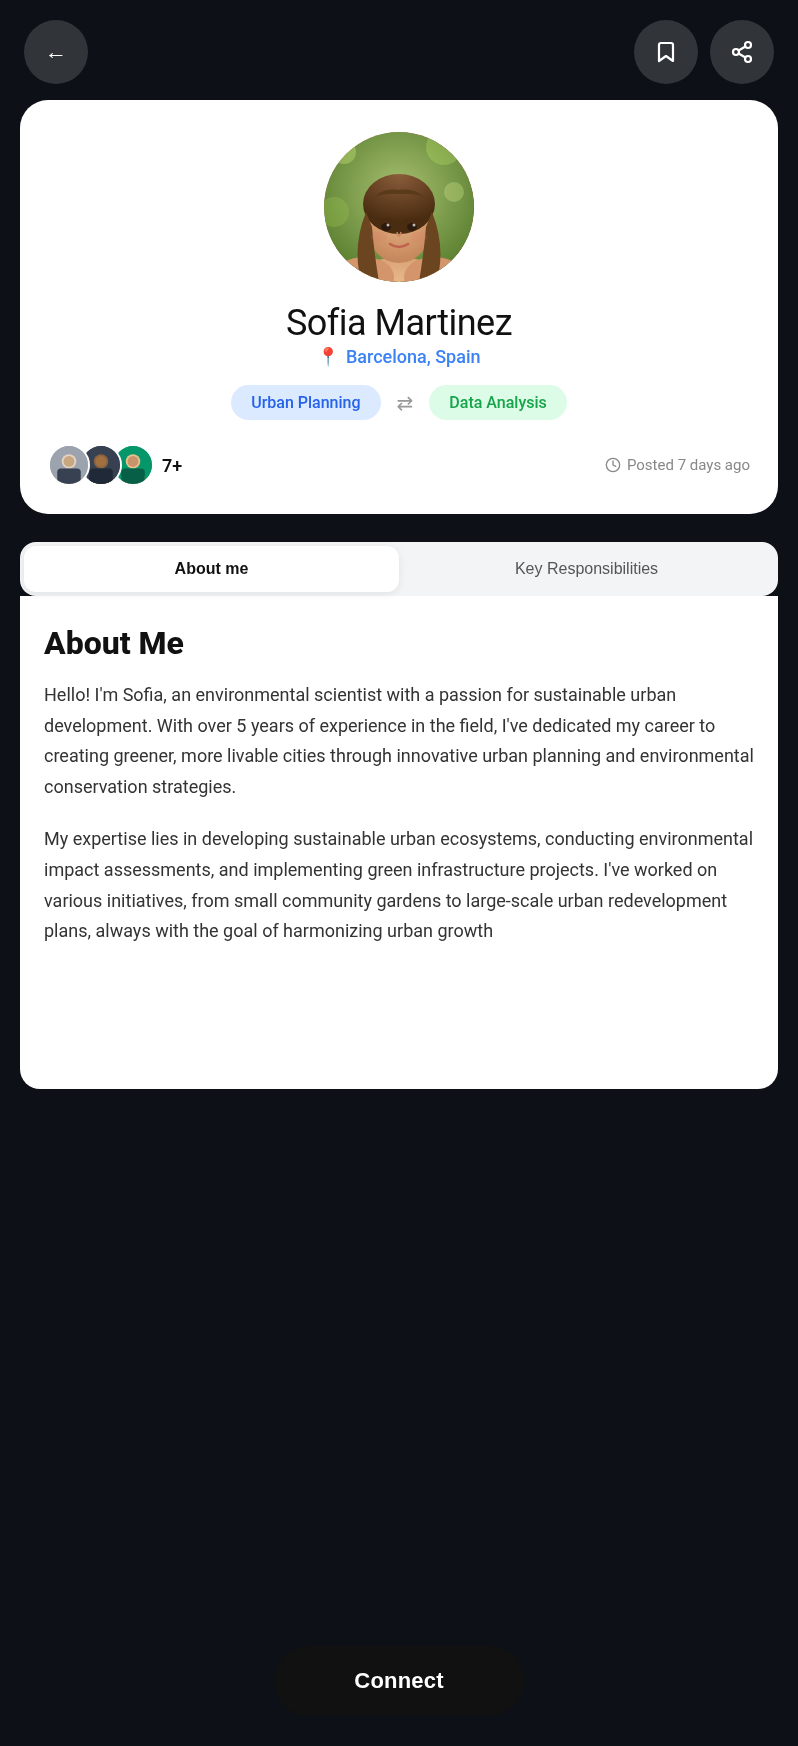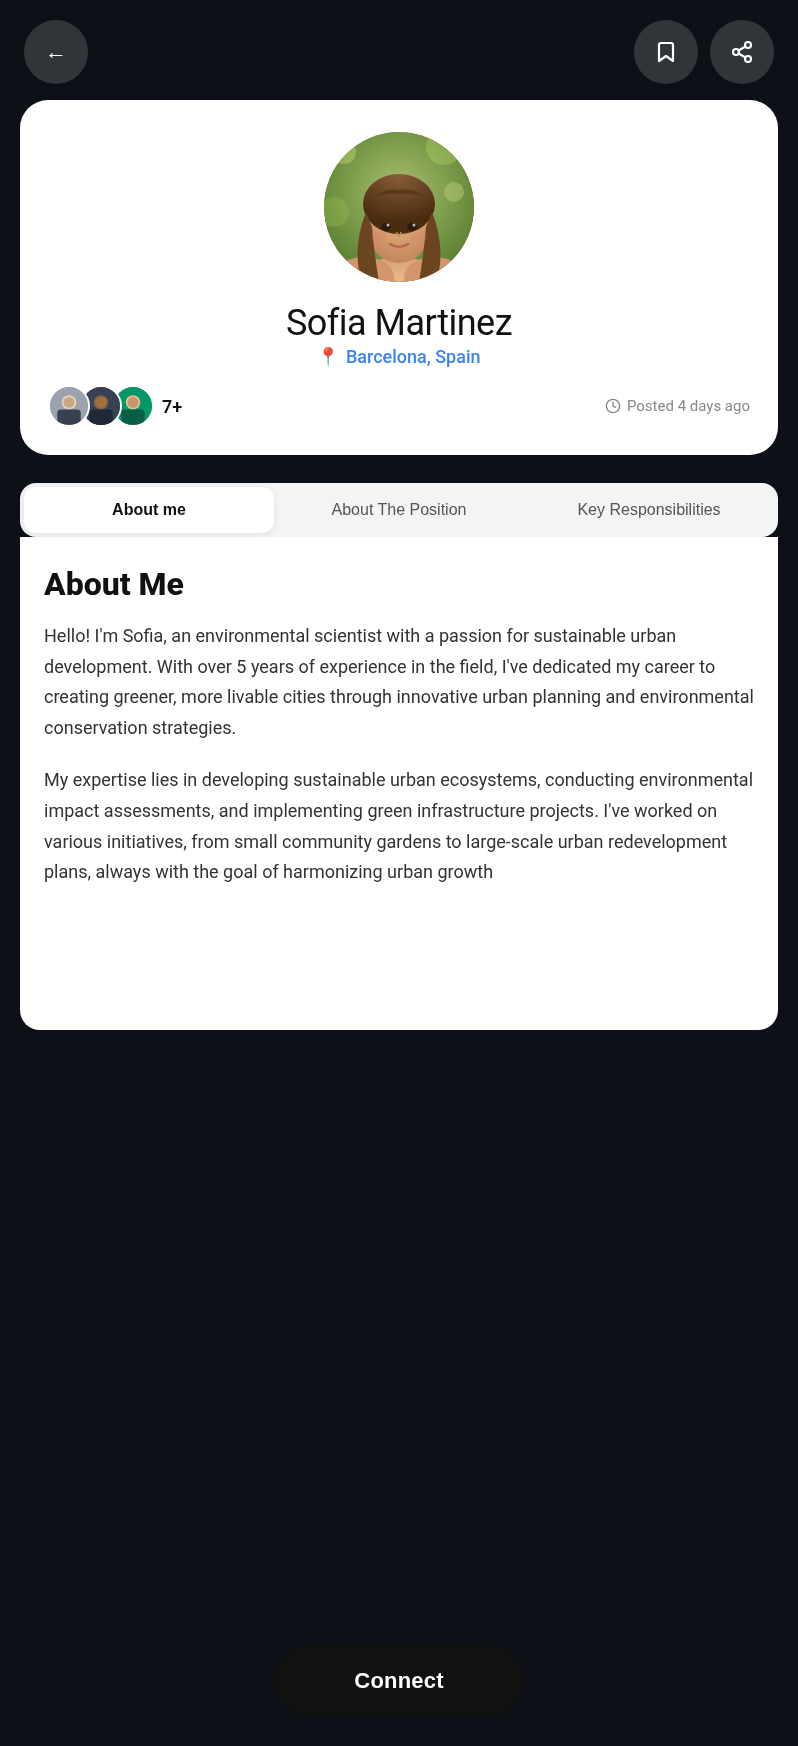--- a/index.html
+++ b/index.html
@@ -345,20 +345,25 @@
   </div>
 
   <h1 class="profile-name">Sofia Martinez</h1>
 
   <div class="location">
     <span>📍</span>
     <span>Barcelona, Spain</span>
   </div>
 
 
+  <div class="tags">
+    <span class="tag tag-blue">Urban Planning</span>
+    <span class="tag-arrow">⇄</span>
+    <span class="tag tag-green">Data Analysis</span>
+  </div>
 
   <div class="card-footer">
     <div style="display:flex; align-items:center;">
       <div class="avatars-group">
         <div class="mini-avatar">
           <svg width="42" height="42" viewBox="0 0 42 42">
             <circle cx="21" cy="21" r="21" fill="#9ca3af"></circle>
             <circle cx="21" cy="17" r="8" fill="#e5d3c0"></circle>
             <ellipse cx="21" cy="36" rx="13" ry="10" fill="#d1bfae"></ellipse>
             <circle cx="21" cy="17" r="6" fill="#c8a882"></circle>
@@ -385,28 +390,27 @@
         </div>
       </div>
       <span class="avatar-count">7+</span>
     </div>
 
     <div class="posted-time">
       <svg width="16" height="16" viewBox="0 0 24 24" fill="none" stroke="#888" stroke-width="2" stroke-linecap="round" stroke-linejoin="round">
         <circle cx="12" cy="12" r="10"></circle>
           <polyline points="12 6 12 12 16 14"></polyline>
       </svg>
-      <span>Posted 4 days ago</span>
+      <span>Posted 7 days ago</span>
     </div>
   </div>
 </div>
 
 <div class="tabs-bar">
   <button class="tab active">About me</button>
-  <button class="tab">About The Position</button>
   <button class="tab">Key Responsibilities</button>
 </div>
 
 <div class="content-area">
   <h2 class="section-title">About Me</h2>
   <p class="section-text">Hello! I'm Sofia, an environmental scientist with a passion for sustainable urban development. With over 5 years of experience in the field, I've dedicated my career to creating greener, more livable cities through innovative urban planning and environmental conservation strategies.</p>
   <p class="section-text">My expertise lies in developing sustainable urban ecosystems, conducting environmental impact assessments, and implementing green infrastructure projects. I've worked on various initiatives, from small community gardens to large-scale urban redevelopment plans, always with the goal of harmonizing urban growth</p>
 </div>
 
 <div class="connect-btn-container">

